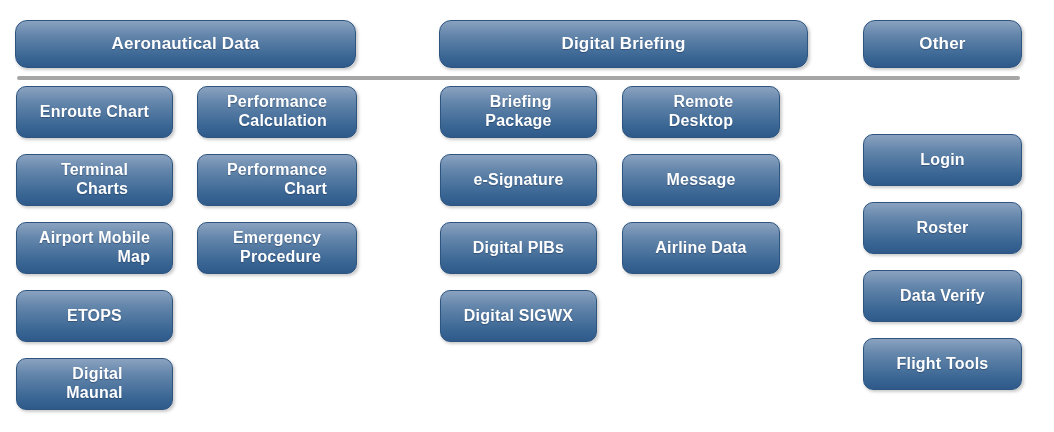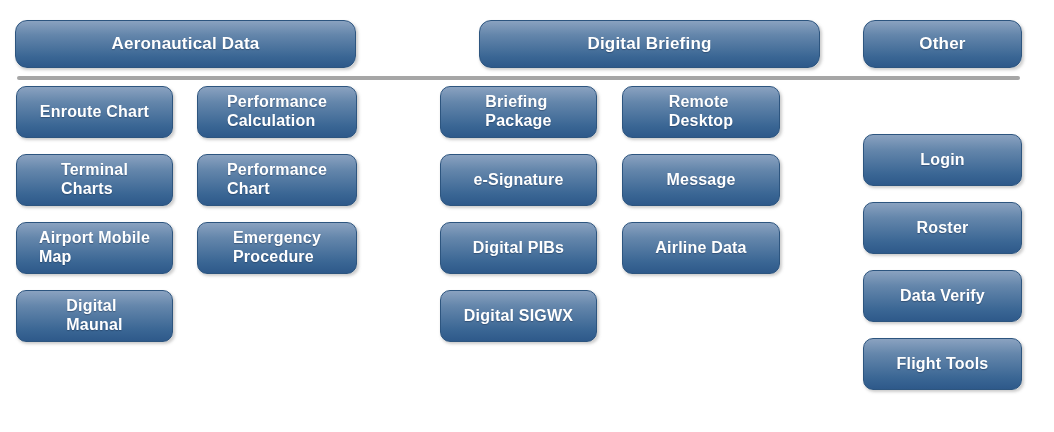--- a/index.html
+++ b/index.html
@@ -13,21 +13,21 @@
     width: 1054px;
     height: 432px;
     background: #ffffff;
     overflow: hidden;
   }
   .tile {
     box-sizing: border-box;
     display: flex;
     align-items: center;
     justify-content: center;
-    text-align: left;
+    text-align: right;
     white-space: pre-line;
     color: #ffffff;
     font-weight: bold;
     font-size: 16px;
     line-height: 1.18;
     letter-spacing: 0.2px;
     background: linear-gradient(180deg, #8aa2c0 0%, #6486ab 30%, #3a6694 78%, #2e598a 100%);
     border: 1px solid #2d557f;
     border-radius: 10px;
     box-shadow: 1.5px 2px 3px rgba(110,110,110,0.35);
@@ -60,21 +60,21 @@
     height: 52px;
     width: 100%;
     flex: 0 0 auto;
   }
   .col-1 { left: 16px;  width: 157px; }
   .col-2 { left: 197px; width: 160px; }
   .col-3 { left: 440px; width: 157px; }
   .col-4 { left: 622px; width: 158px; }
   .col-5 { left: 863px; width: 159px; margin-top: 48px; }
   .header-1 { left: 15px;  width: 341px; }
-  .header-2 { left: 439px; width: 341px; margin-left: 40px; }
+  .header-2 { left: 439px; width: 369px; }
   .header-3 { left: 863px; width: 159px; }
 </style>
 </head>
 <body>
 
 <div class="canvas">
 
   <div class="tile header header-1">Aeronautical Data</div>
 
   <div class="tile header header-2">Digital Briefing</div>
@@ -82,20 +82,21 @@
   <div class="tile header header-3">Other</div>
 
   <div class="separator"></div>
 
   <div class="col col-1">
     <div class="tile">Enroute Chart</div>
     <div class="tile">Terminal
 Charts</div>
     <div class="tile">Airport Mobile
 Map</div>
+    <div class="tile">ETOPS</div>
     <div class="tile">Digital
 Maunal</div>
   </div>
 
   <div class="col col-2">
     <div class="tile">Performance
 Calculation</div>
     <div class="tile">Performance
 Chart</div>
     <div class="tile">Emergency

